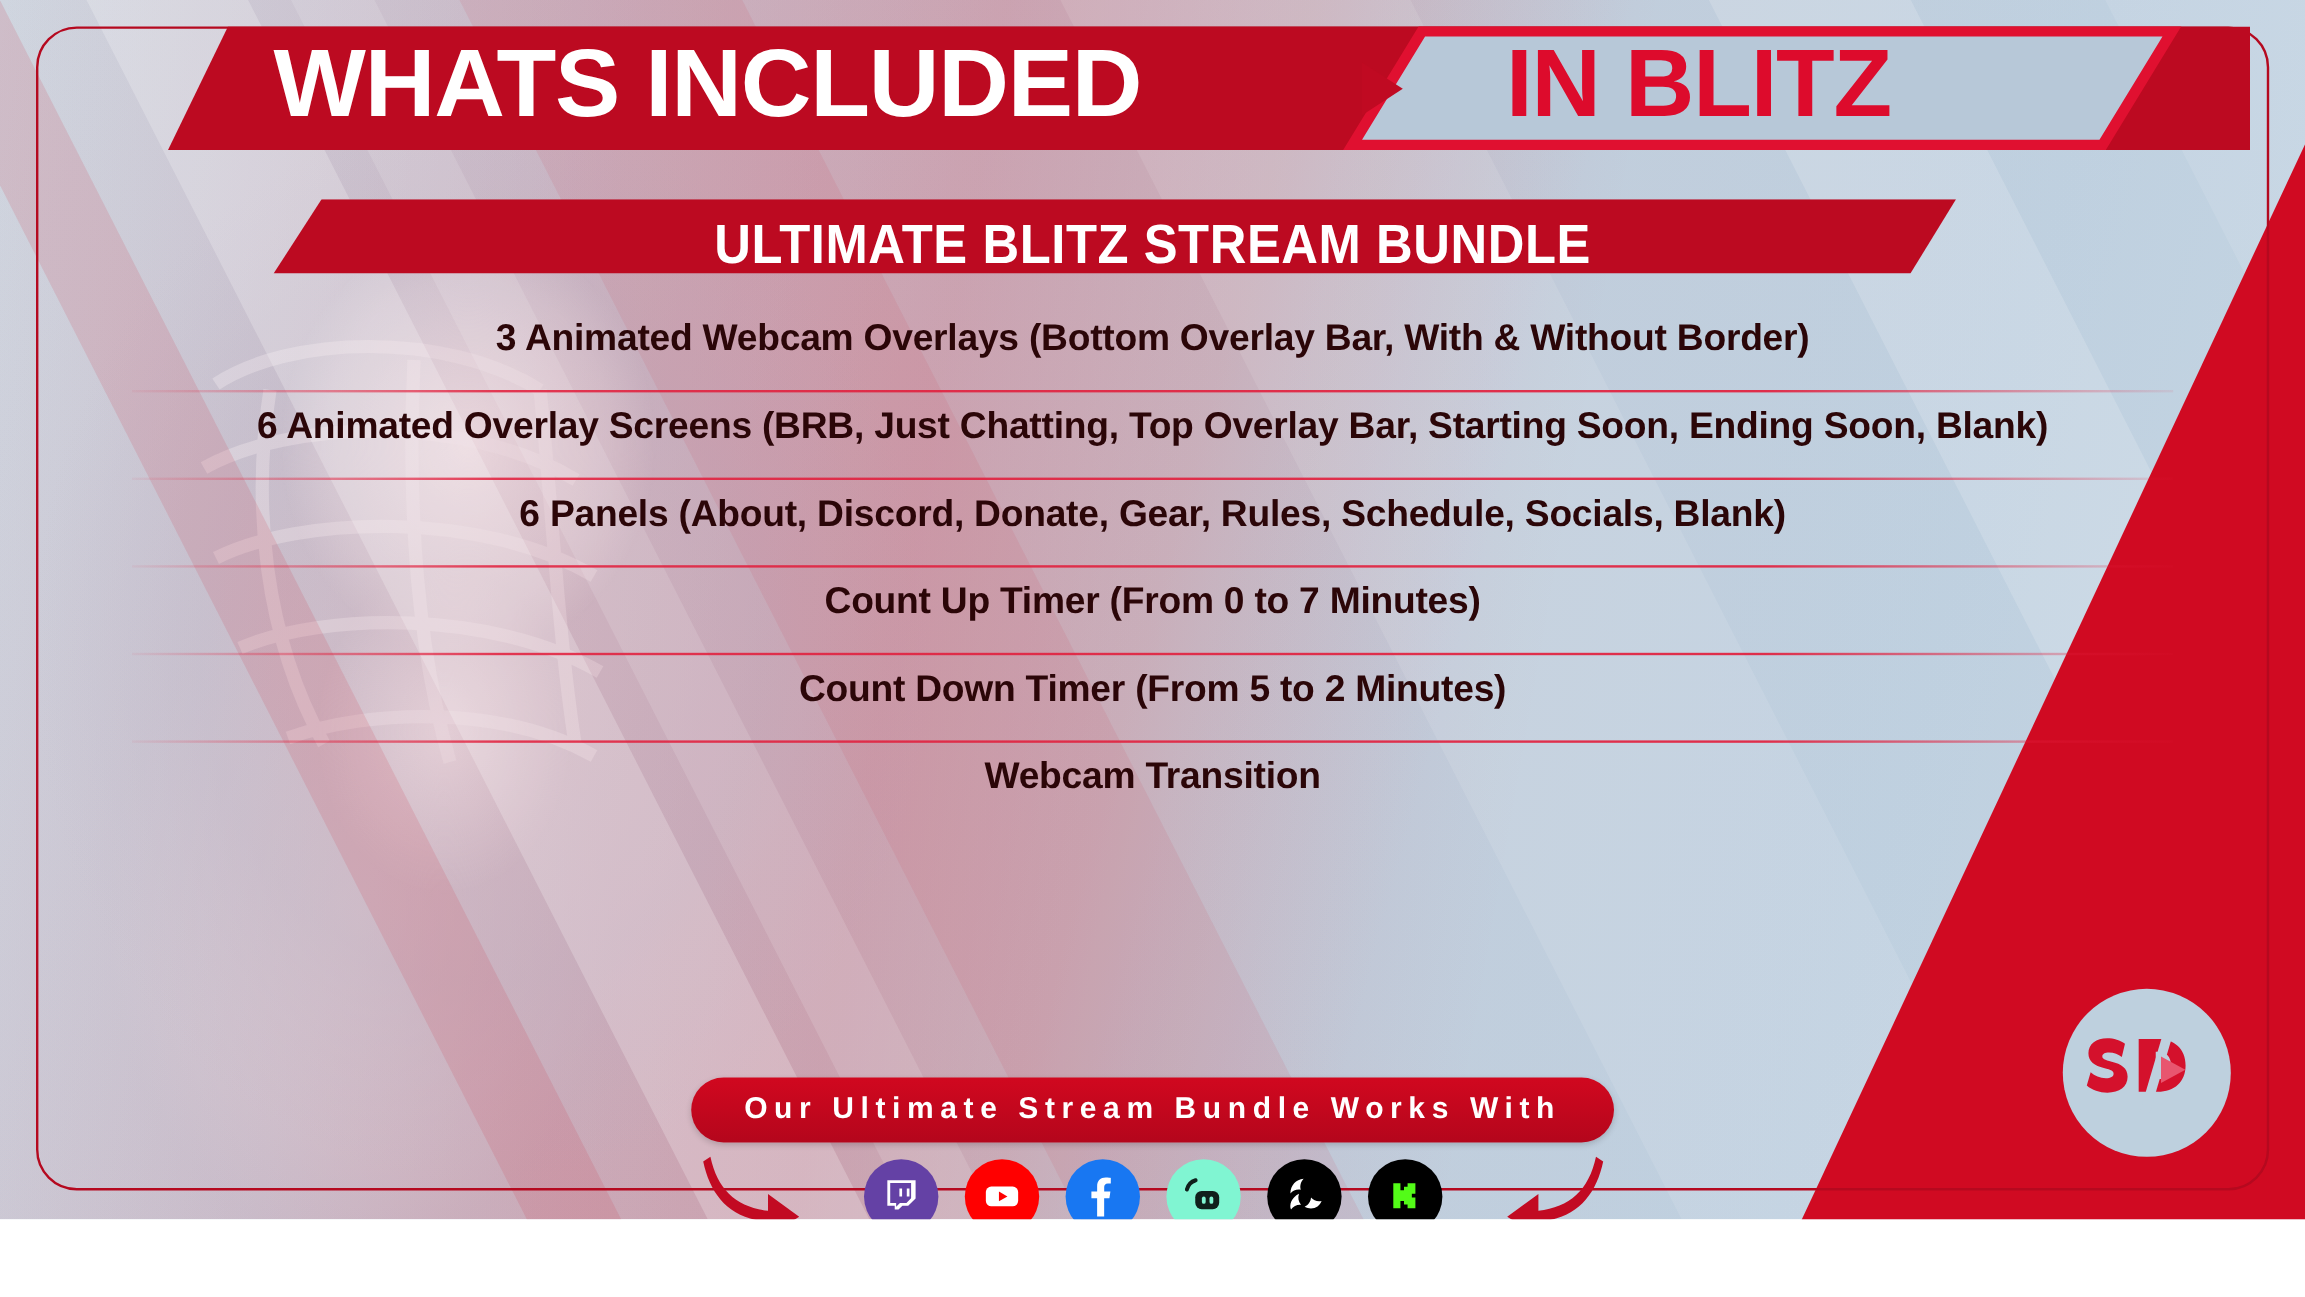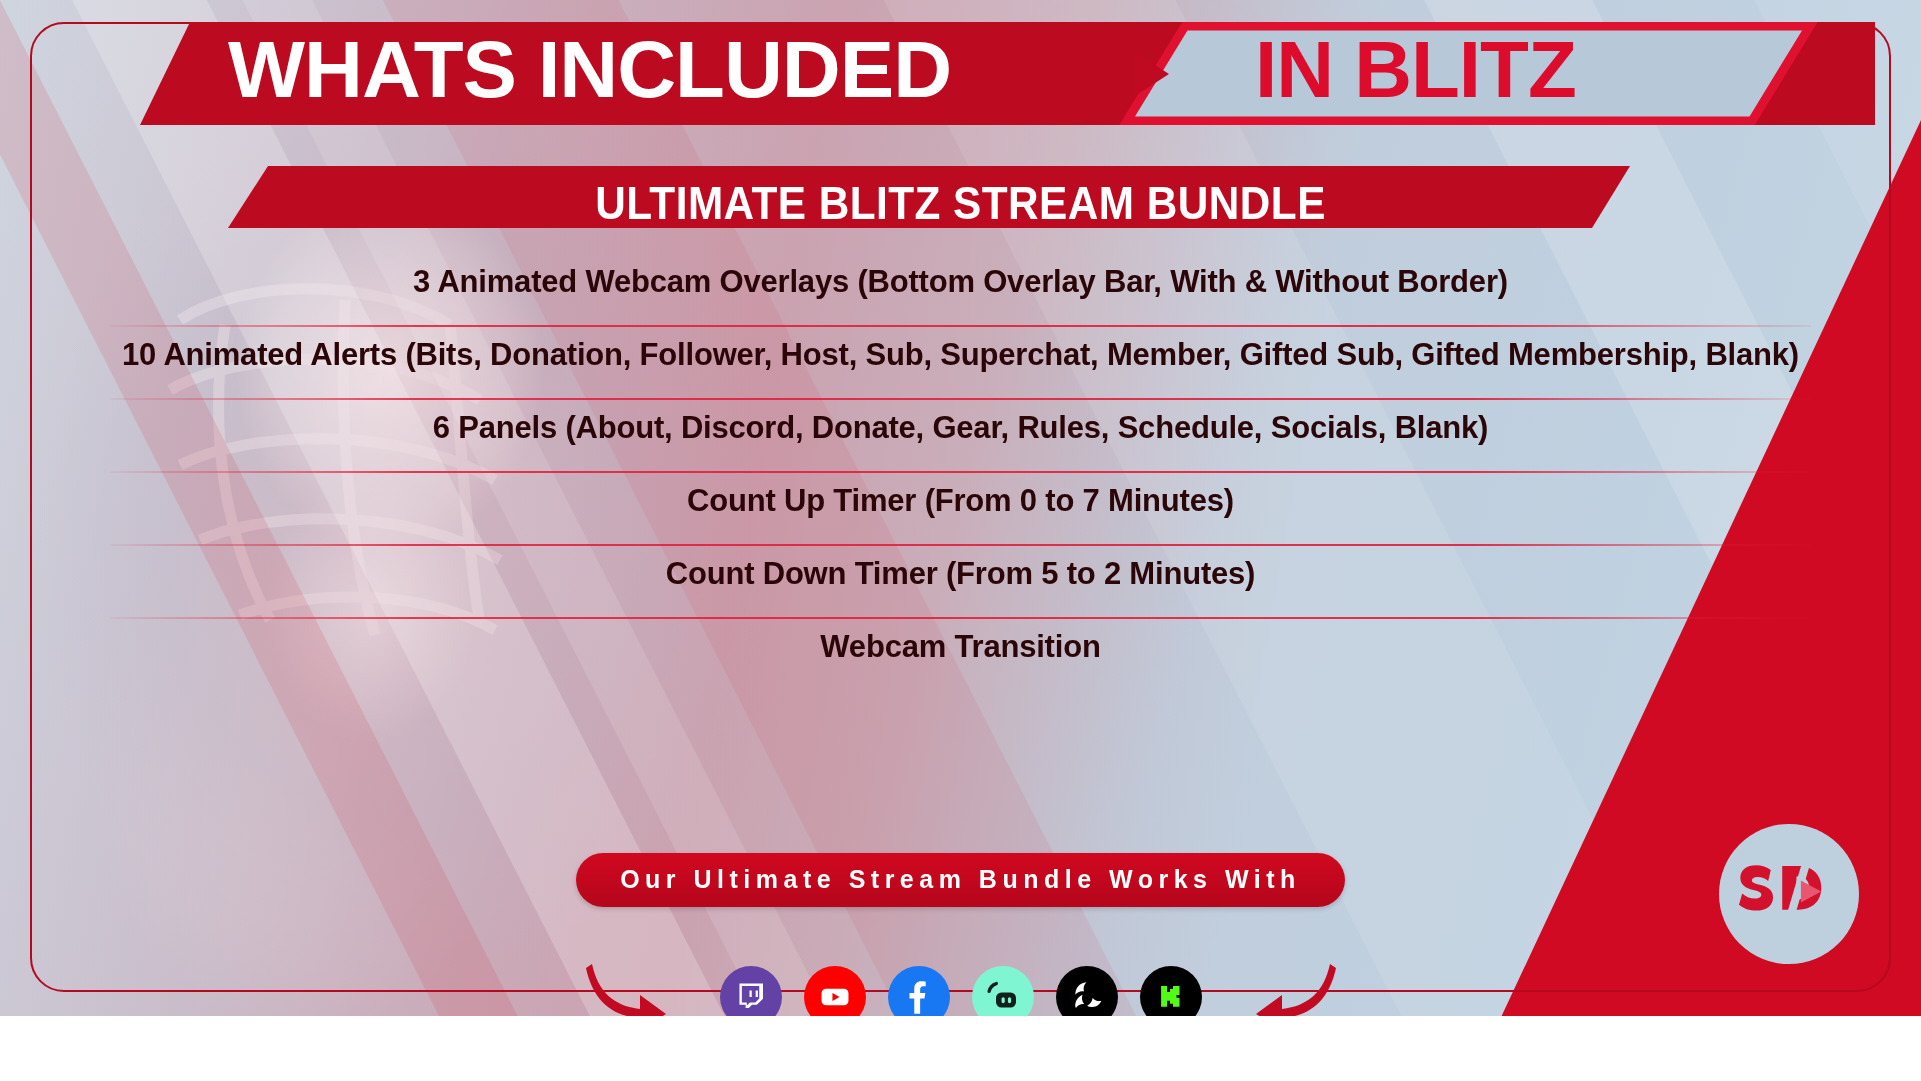--- a/index.html
+++ b/index.html
@@ -136,21 +136,21 @@
   }
   .feature-row + .feature-row::before {
     content: "";
     position: absolute;
     left: 30px; right: 30px; top: 0;
     height: 1.5px;
     background: linear-gradient(90deg, rgba(226,28,58,0.05) 0%, rgba(226,28,58,0.85) 18%, rgba(226,28,58,0.9) 80%, rgba(226,28,58,0.08) 100%);
   }
 
   
-  .cta-wrap { position: absolute; left: 0; right: 0; top: 853px; display: flex; justify-content: center; z-index: 9; }
+  .cta-wrap { position: absolute; left: 0; right: 0; top: 898px; display: flex; justify-content: center; z-index: 9; }
   .cta-pill {
     background: linear-gradient(180deg, #d1081f 0%, #b4061c 100%);
     color: #fff;
     font-size: 25px;
     font-weight: 700;
     letter-spacing: 5.5px;
     padding: 12px 44px 13px;
     border-radius: 40px;
     white-space: nowrap;
     box-shadow: 0 2px 5px rgba(0,0,0,0.18);
@@ -224,21 +224,21 @@
   <div class="play-d"></div>
   <div class="header-title2">IN BLITZ</div>
 
   <svg class="sub-band" viewBox="0 0 1921 62" preserveAspectRatio="none">
     <path d="M268,0 L1630,0 L1592,62 L228,62 Z" fill="#bc0a21"></path>
   </svg>
   <div class="sub-title">ULTIMATE BLITZ STREAM BUNDLE</div>
 
   <div class="features">
     <div class="feature-row">3 Animated Webcam Overlays  (Bottom Overlay Bar, With &amp; Without Border)</div>
-    <div class="feature-row">10 Animated Alerts  (Bits, Donation, Follower, Host, Sub, Superchat, Member, Gifted Sub, Gifted Membership, Blank)</div>
+    <div class="feature-row">6 Animated Overlay Screens  (BRB, Just Chatting, Top Overlay Bar, Starting Soon, Ending Soon, Blank)</div>
     <div class="feature-row">6 Panels (About, Discord, Donate, Gear, Rules, Schedule, Socials, Blank)</div>
     <div class="feature-row">Count Up Timer  (From 0 to 7 Minutes)</div>
     <div class="feature-row">Count Down Timer  (From 5 to 2 Minutes)</div>
     <div class="feature-row">Webcam Transition</div>
   </div>
 
   <div class="cta-wrap">
     <div class="cta-pill">Our Ultimate Stream Bundle Works With</div>
   </div>
 

